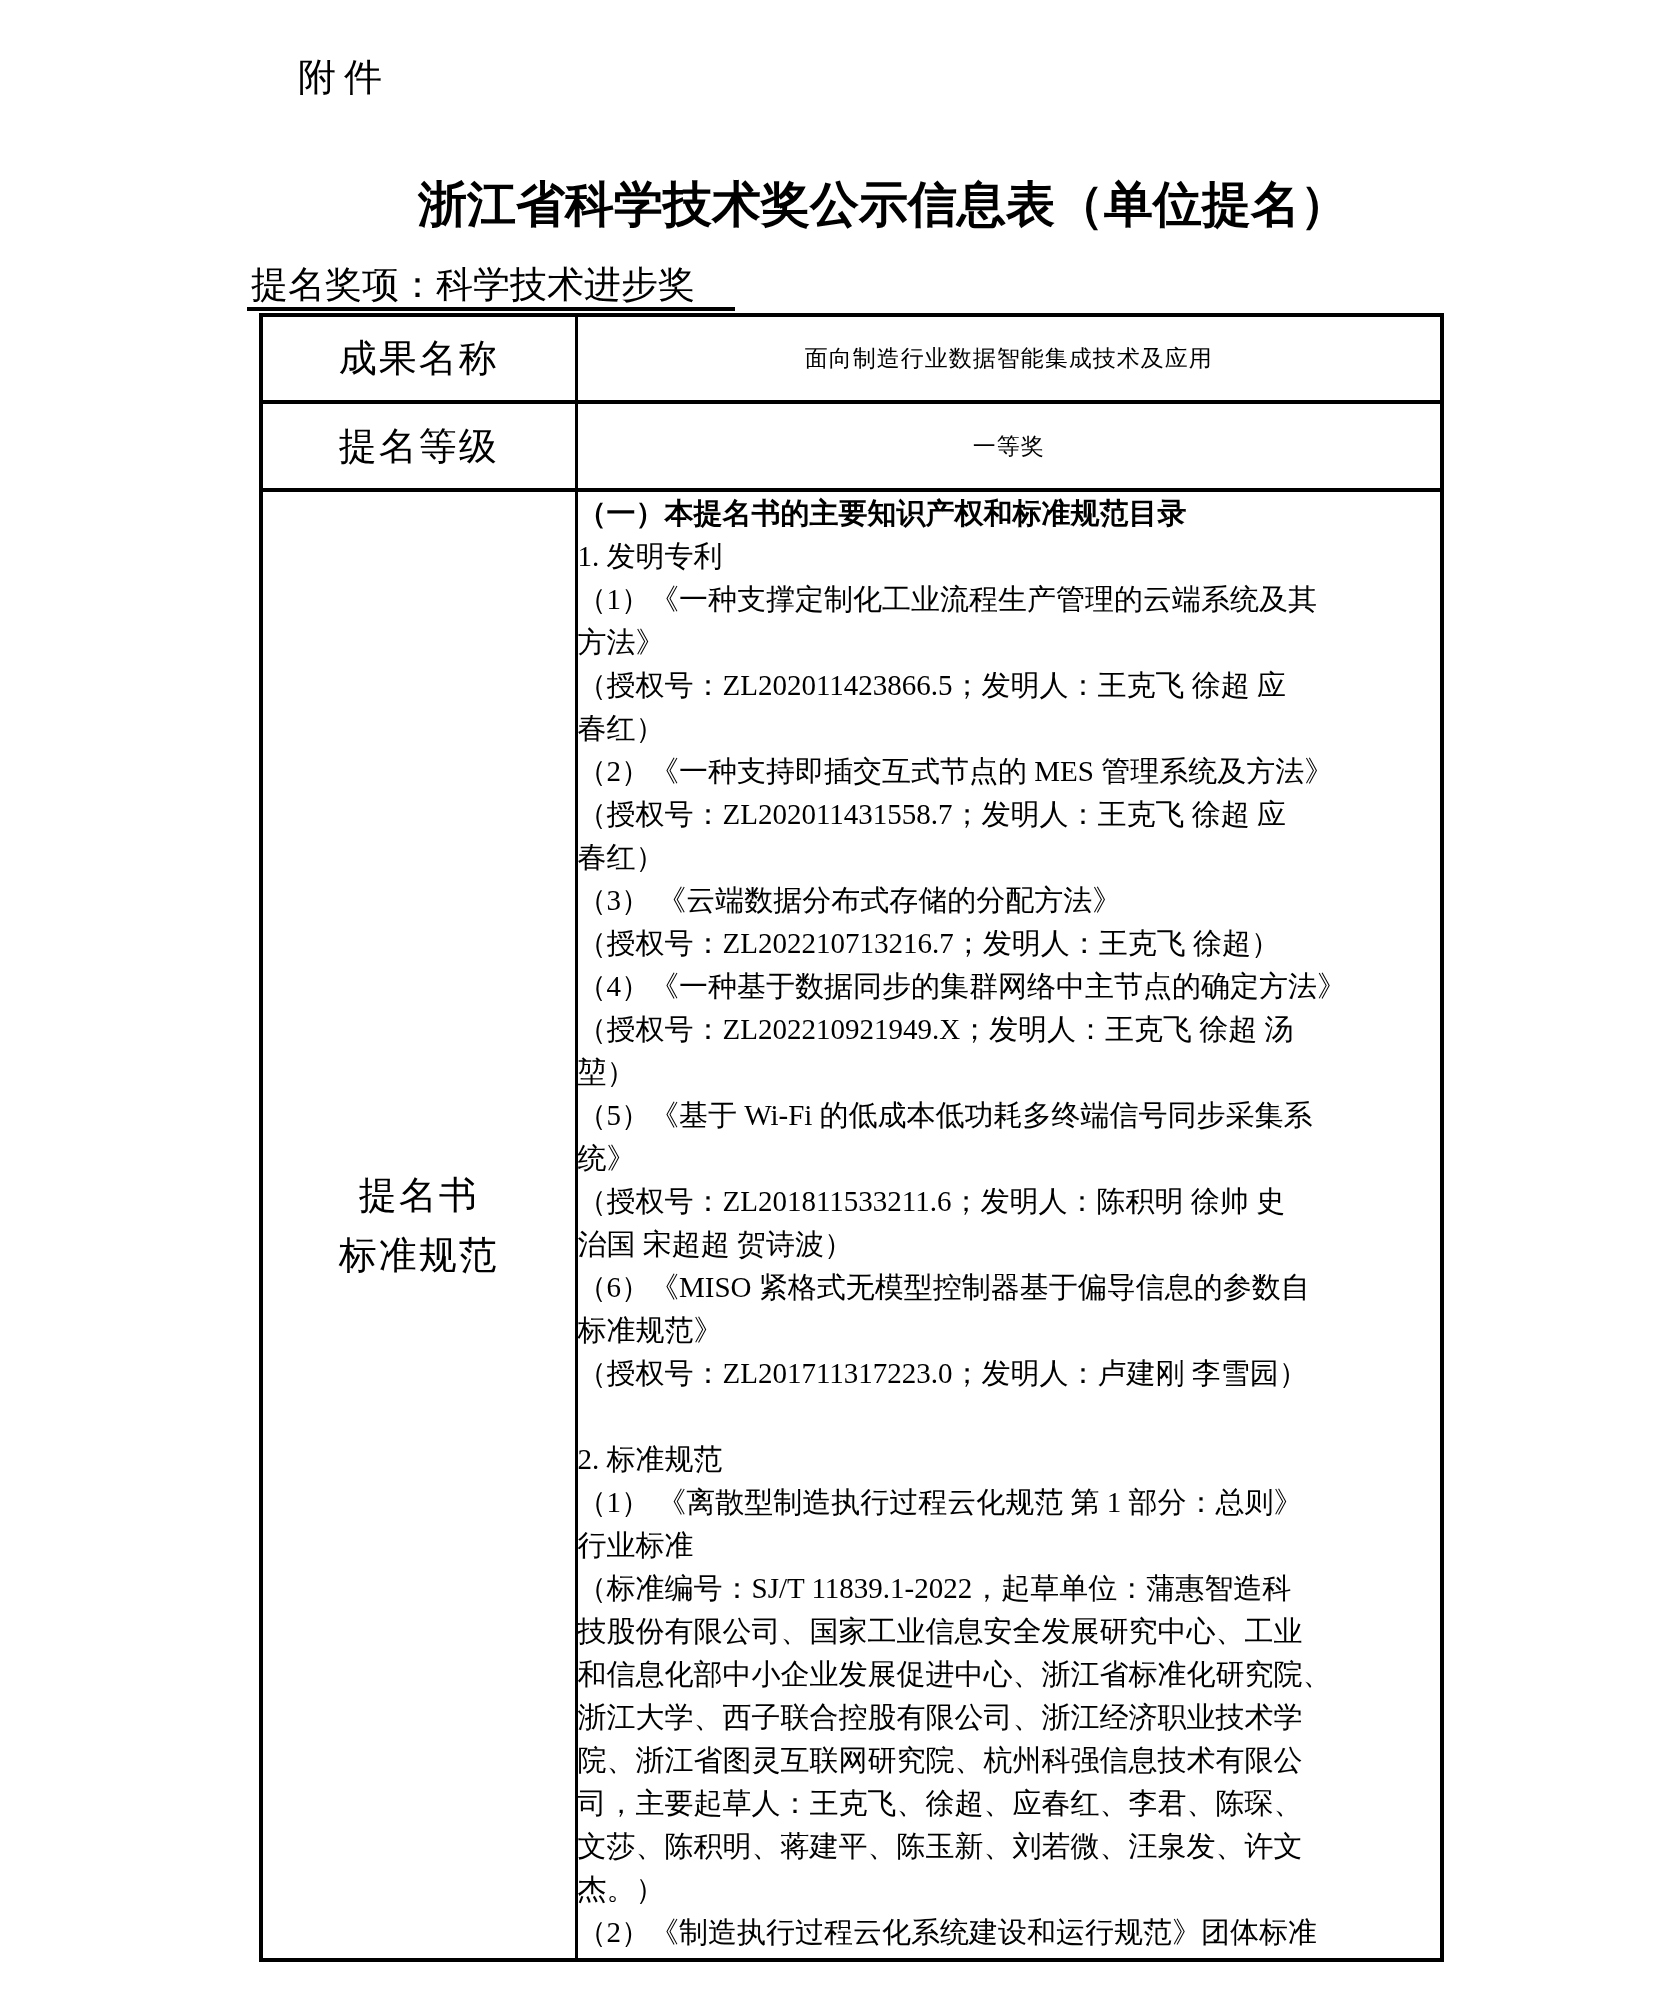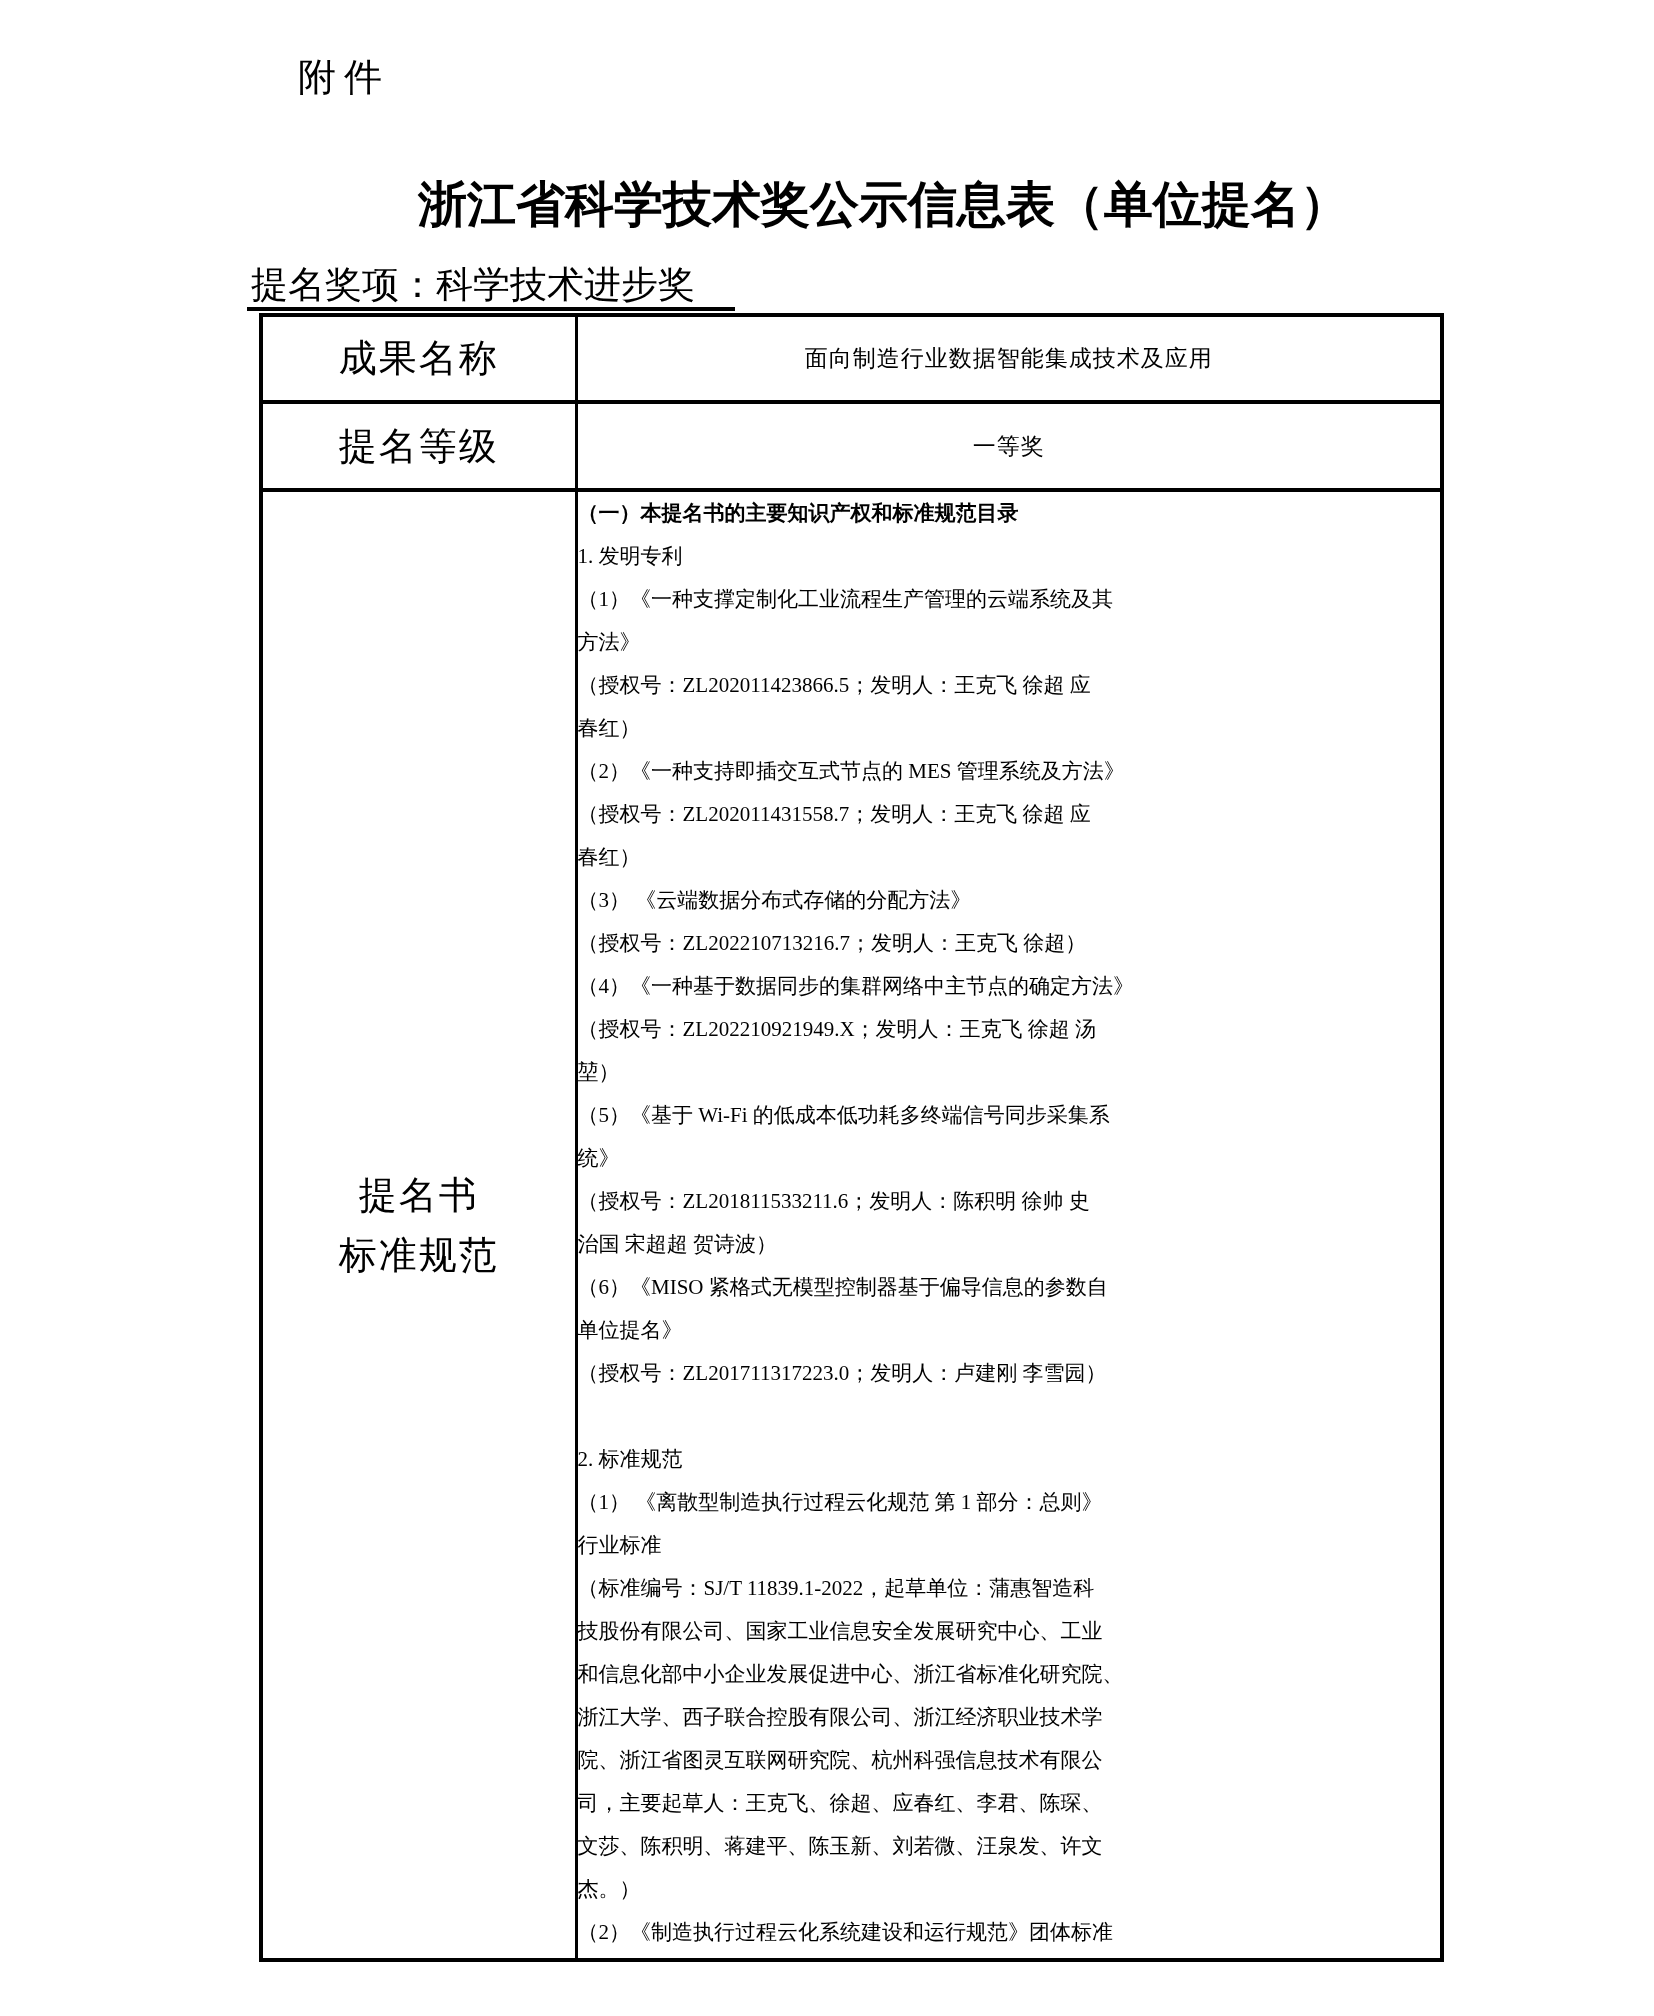--- a/index.html
+++ b/index.html
@@ -86,21 +86,21 @@
     text-align: center;
     vertical-align: middle;
     font-size: 23px;
     letter-spacing: 1px;
   }
   .content-cell {
     vertical-align: top;
     padding: 7px 10px 0 13px;
   }
   .content-cell .line {
-    font-size: 21px;
+    font-size: 29px;
     line-height: 43px;
     height: 43px;
     white-space: nowrap;
   }
   .content-cell .line.bold {
     font-weight: bold;
   }
 </style>
 </head>
 <body>
@@ -145,21 +145,21 @@
           <div class="line">（3） 《云端数据分布式存储的分配方法》</div>
           <div class="line">（授权号：ZL202210713216.7；发明人：王克飞 徐超）</div>
           <div class="line">（4）《一种基于数据同步的集群网络中主节点的确定方法》</div>
           <div class="line">（授权号：ZL202210921949.X；发明人：王克飞 徐超 汤</div>
           <div class="line">堃）</div>
           <div class="line">（5）《基于 Wi-Fi 的低成本低功耗多终端信号同步采集系</div>
           <div class="line">统》</div>
           <div class="line">（授权号：ZL201811533211.6；发明人：陈积明 徐帅 史</div>
           <div class="line">治国 宋超超 贺诗波）</div>
           <div class="line">（6）《MISO 紧格式无模型控制器基于偏导信息的参数自</div>
-          <div class="line">单位提名》</div>
+          <div class="line">标准规范》</div>
           <div class="line">（授权号：ZL201711317223.0；发明人：卢建刚 李雪园）</div>
           <div class="line">&nbsp;</div>
           <div class="line">2. 标准规范</div>
           <div class="line">（1） 《离散型制造执行过程云化规范 第 1 部分：总则》</div>
           <div class="line">行业标准</div>
           <div class="line">（标准编号：SJ/T 11839.1-2022，起草单位：蒲惠智造科</div>
           <div class="line">技股份有限公司、国家工业信息安全发展研究中心、工业</div>
           <div class="line">和信息化部中小企业发展促进中心、浙江省标准化研究院、</div>
           <div class="line">浙江大学、西子联合控股有限公司、浙江经济职业技术学</div>
           <div class="line">院、浙江省图灵互联网研究院、杭州科强信息技术有限公</div>

